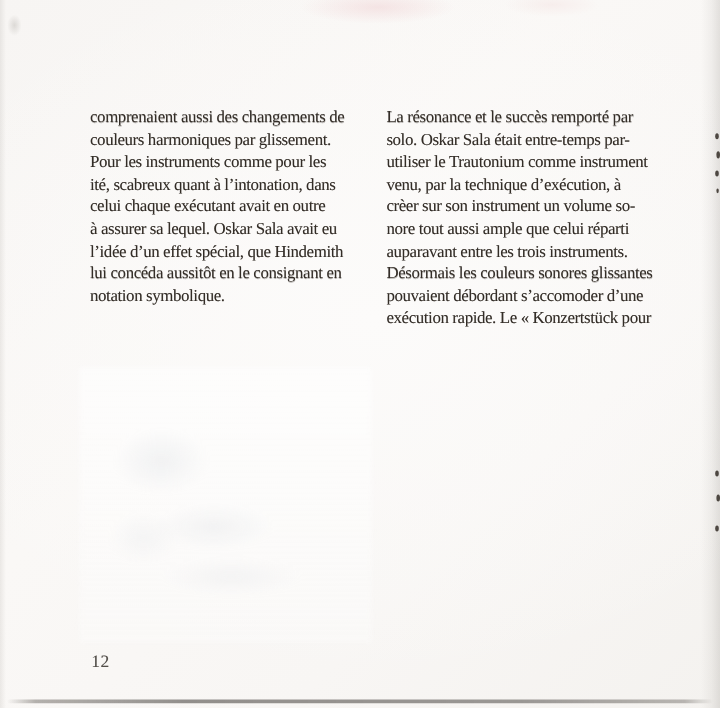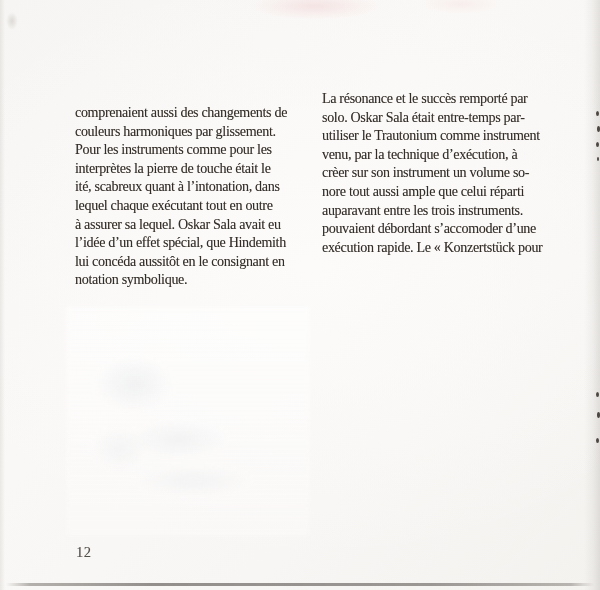--- a/index.html
+++ b/index.html
@@ -75,21 +75,21 @@
   .column {
     position: absolute;
     top: 90px;
     width: 246px;
     color: #332d27;
     font-size: 14px;
     line-height: 18.6px;
     letter-spacing: -0.3px;
     text-shadow: 0.2px 0.2px 0.35px rgba(51,45,39,0.35);
   }
-  .column-left  { left: 75px; margin-top: 14px; }
+  .column-left  { left: 75px; }
   .column-right { left: 322px; }
   .text-line { white-space: nowrap; }
   .page-number {
     position: absolute;
     left: 76px;
     top: 544px;
     font-size: 14.5px;
     color: #524e49;
     letter-spacing: 0.5px;
     text-shadow: 0.2px 0.2px 0.3px rgba(80,76,70,0.3);
@@ -100,37 +100,37 @@
 <body>
 
 <div class="page">
 
   <div class="ghost-bleed"></div>
 
   <div class="column column-left">
       <div class="text-line">comprenaient aussi des changements de</div>
       <div class="text-line">couleurs harmoniques par glissement.</div>
       <div class="text-line">Pour les instruments comme pour les</div>
-      <div class="text-line">interprètes la pierre de touche était le</div>
       <div class="text-line">ité, scabreux quant à l’intonation, dans</div>
-      <div class="text-line">lequel chaque exécutant tout en outre</div>
+      <div class="text-line">celui chaque exécutant avait en outre</div>
       <div class="text-line">à assurer sa lequel. Oskar Sala avait eu</div>
       <div class="text-line">l’idée d’un effet spécial, que Hindemith</div>
       <div class="text-line">lui concéda aussitôt en le consignant en</div>
       <div class="text-line">notation symbolique.</div>
     </div>
 
   <div class="column column-right">
       <div class="text-line">La résonance et le succès remporté par</div>
       <div class="text-line">solo. Oskar Sala était entre-temps par-</div>
       <div class="text-line">utiliser le Trautonium comme instrument</div>
       <div class="text-line">venu, par la technique d’exécution, à</div>
       <div class="text-line">crèer sur son instrument un volume so-</div>
       <div class="text-line">nore tout aussi ample que celui réparti</div>
       <div class="text-line">auparavant entre les trois instruments.</div>
+      <div class="text-line">Désormais les couleurs sonores glissantes</div>
       <div class="text-line">pouvaient débordant s’accomoder d’une</div>
       <div class="text-line">exécution rapide. Le « Konzertstück pour</div>
     </div>
 
   <div class="page-number">12</div>
 
   <div class="edge-left"></div>
   <div class="edge-right"></div>
   <div class="pink-tint"></div>
   <div class="pink-tint-2"></div>

